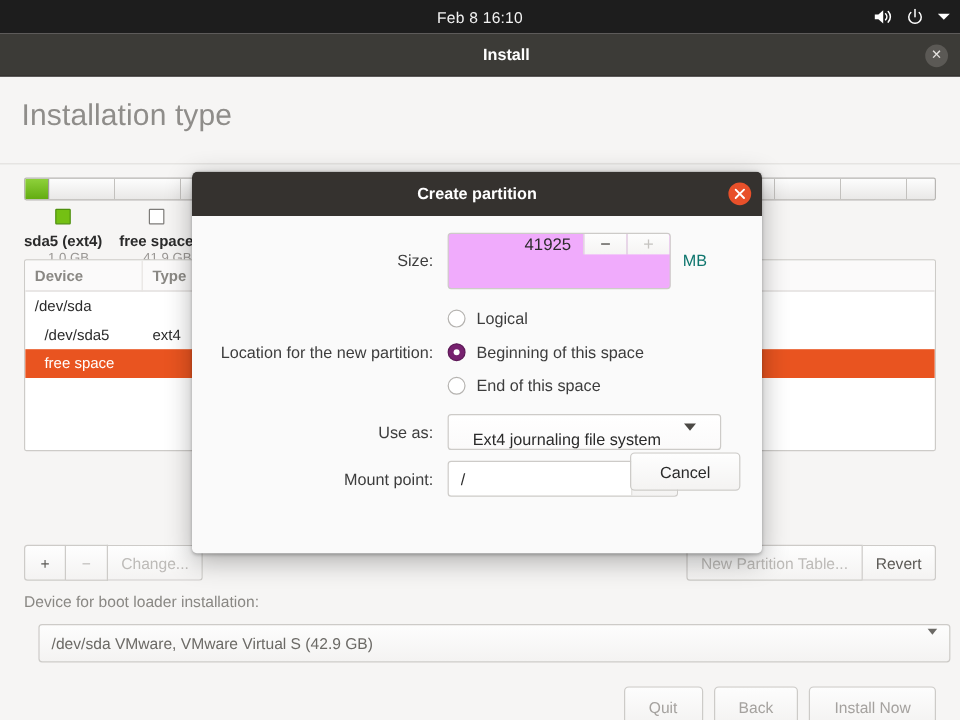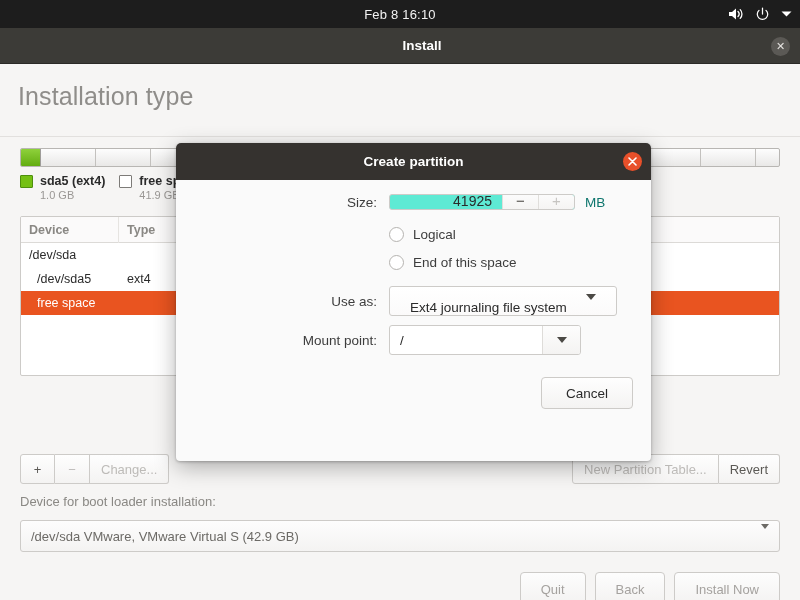--- a/index.html
+++ b/index.html
@@ -79,21 +79,21 @@
       rgba(0,0,0,0) 0px, rgba(0,0,0,0) 54px,
       #c3c1be 54px, #c3c1be 55px);
   }
 
   
   .legend {
     position: absolute; left: 20px; top: 110px;
     display: flex; gap: 14px;
   }
   .legend-item { display: flex; flex-direction: column; }
-  .legend-row { display: flex; align-items: center; gap: 7px; }
+  .legend-row { display: flex; align-items: center; gap: 7px; flex-direction: column; }
   .swatch {
     width: 13px; height: 13px; border: 1px solid #7d7b78; border-radius: 1px;
   }
   .swatch.used { background: #74c013; border-color: #4e8f0d; }
   .swatch.free { background: #ffffff; }
   .legend-label { font-size: 12.5px; font-weight: bold; color: #2b2b2b; }
   .legend-size { font-size: 11px; color: #9a9794; margin-left: 20px; margin-top: 1px; }
 
   
   .table {
@@ -143,21 +143,21 @@
   .ptoolbar-right {
     position: absolute; right: 20px; top: 390px;
     display: flex; align-items: center;
   }
 
   .bootlabel {
     position: absolute; left: 20px; top: 430px;
     font-size: 13px; color: #8a8884;
   }
   .bootsel {
-    position: absolute; left: 20px; top: 456px; width: 760px; height: 32px;
+    position: absolute; left: 32px; top: 456px; width: 760px; height: 32px;
     background: linear-gradient(#fdfdfd, #f4f3f2);
     border: 1px solid #cdcbc8; border-radius: 3px;
     display: flex; align-items: center; padding: 0 10px;
     font-size: 13px; color: #6c6a66; cursor: pointer; text-align: right;
   }
   .bootsel .arrow { margin-left: auto; }
 
   
   .bottom-btns {
     position: absolute; right: 20px; top: 508px;
@@ -167,21 +167,21 @@
     height: 34px; padding: 0 20px;
     background: linear-gradient(#fdfdfd, #f3f2f1);
     border: 1px solid #cdcbc8; border-radius: 4px;
     font-size: 13px; color: #a5a29f;
     display: flex; align-items: center; justify-content: center;
     cursor: pointer;
   }
 
   
   .dlg {
-    position: absolute; left: 176px; top: 143px; width: 475px; height: 318px;
+    position: absolute; left: 160px; top: 143px; width: 475px; height: 318px;
     background: #fafafa;
     border-radius: 5px 5px 4px 4px;
     box-shadow: 0 6px 22px rgba(0,0,0,.30), 0 1px 3px rgba(0,0,0,.25);
     overflow: hidden;
   }
   .dlg-title {
     height: 37px; background: #35322f;
     display: flex; align-items: center; justify-content: center;
     position: relative;
   }
@@ -201,22 +201,22 @@
 
   .frow { display: flex; align-items: center; margin-bottom: 0; }
   .flabel {
     width: 213px; text-align: right; padding-right: 12px;
     font-size: 13.5px; color: #3d3d3d;
   }
 
   
   .spin-wrap { display: flex; align-items: center; }
   .spin {
-    display: flex; align-items: flex-end; height: 16px;
-    border: 1px solid #cdcbc8; border-radius: 3px; background: #5eead4;
+    display: flex; align-items: flex-start; height: 47px;
+    border: 1px solid #cdcbc8; border-radius: 3px; background: #f0abfc;
     overflow: hidden;
   }
   .spin input {
     width: 112px; border: none; outline: none;
     text-align: right; padding-right: 10px;
     font-family: inherit; font-size: 14px; color: #2b2b2b;
     background: transparent;
   }
   .spin-btn {
     width: 36px; border-left: 1px solid #e0dedb;
@@ -442,20 +442,27 @@
 
       <div class="frow">
         <div class="flabel"></div>
         <div class="radio-line">
           <span class="radio"></span>
           <span class="radio-text">Logical</span>
         </div>
       </div>
 
       <div class="frow">
+        <div class="flabel">Location for the new partition:</div>
+        <div class="radio-line">
+          <span class="radio on"></span>
+          <span class="radio-text">Beginning of this space</span>
+        </div>
+      </div>
+      <div class="frow">
         <div class="flabel"></div>
         <div class="radio-line">
           <span class="radio"></span>
           <span class="radio-text">End of this space</span>
         </div>
       </div>
 
       <div class="frow" style="margin-top:10px;">
         <div class="flabel">Use as:</div>
         <div class="combo" style="width:228px;">

